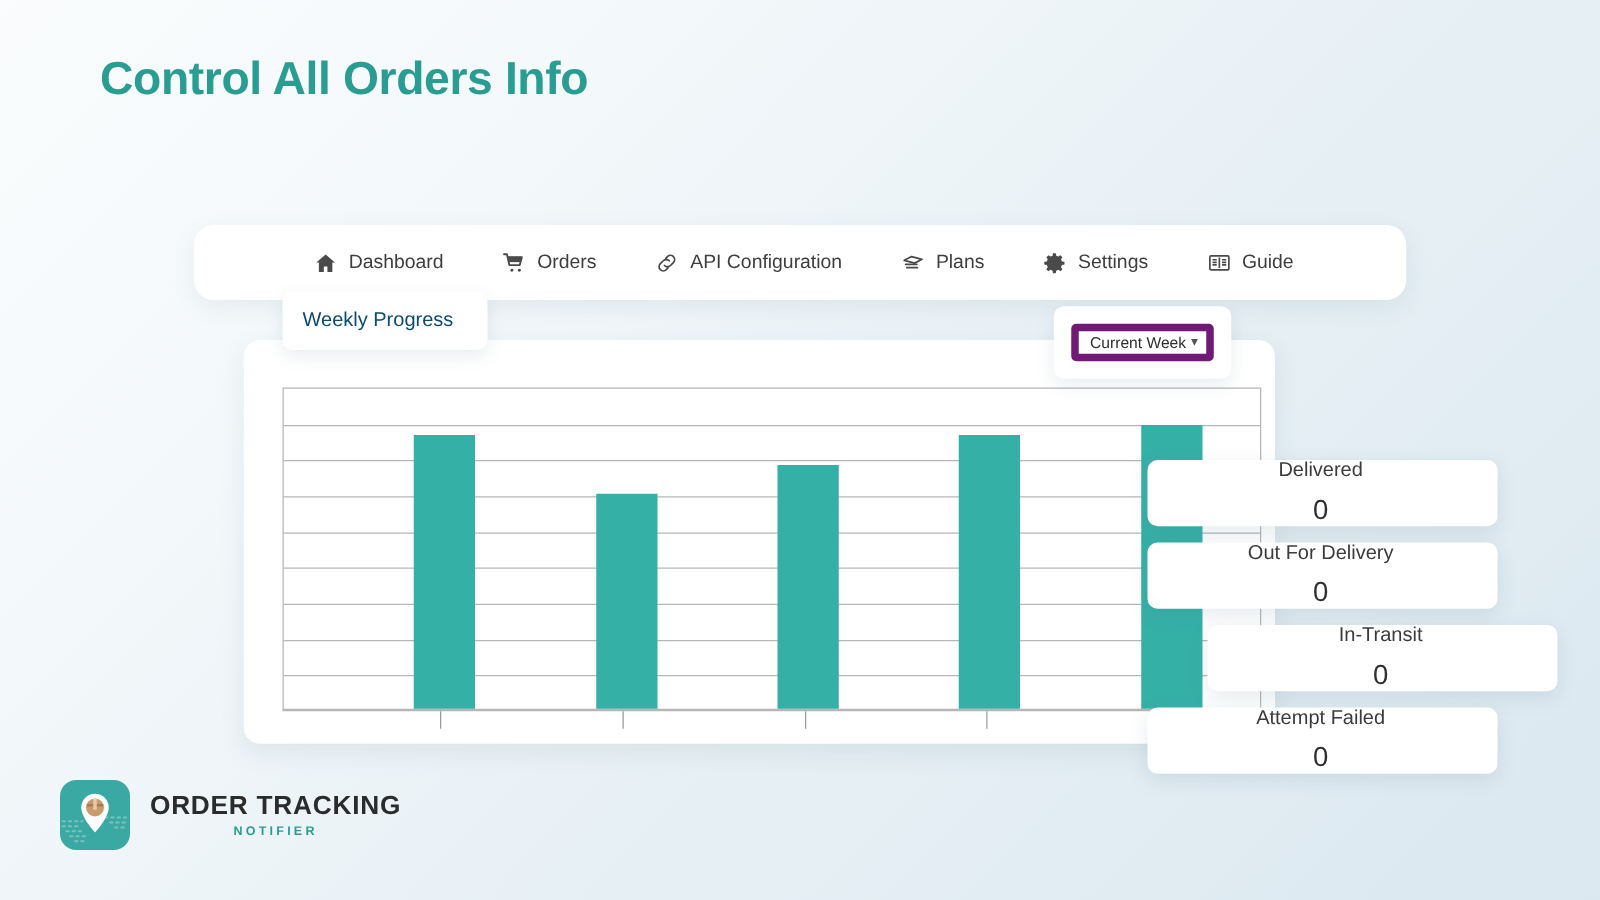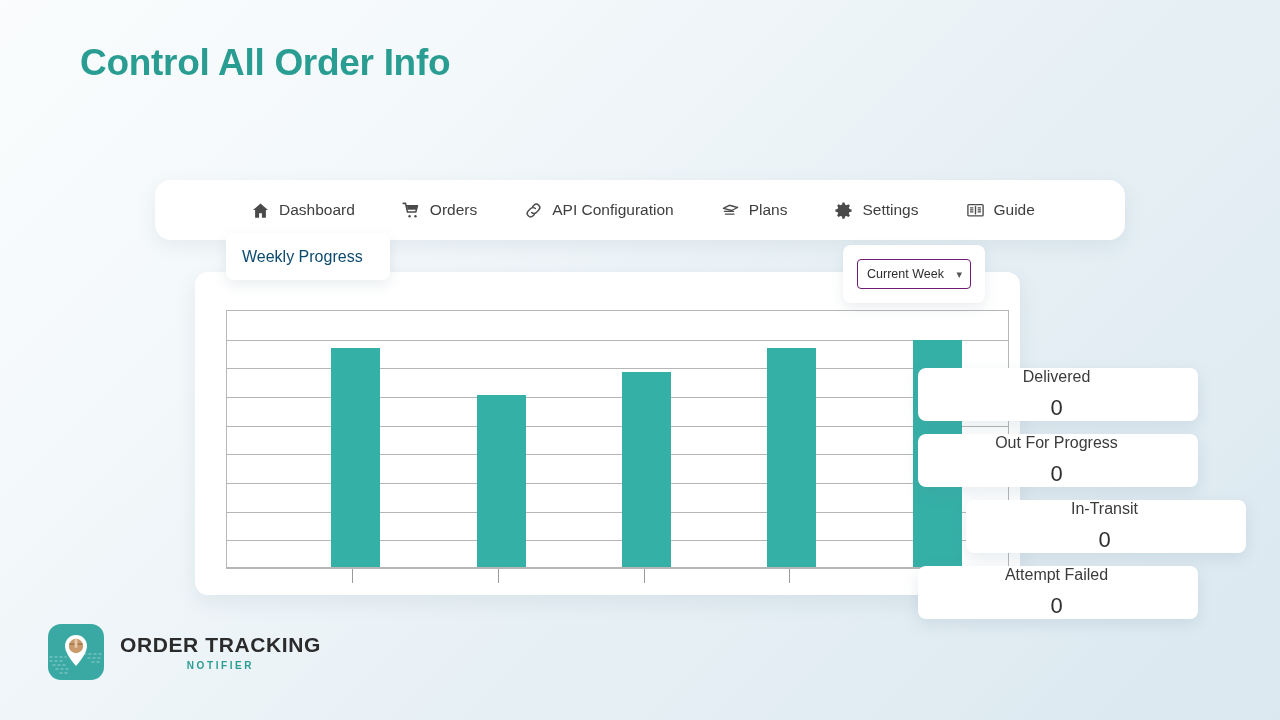--- a/index.html
+++ b/index.html
@@ -64,21 +64,21 @@
   
   #week-card {
     position: absolute; left: 843px; top: 245px;
     width: 142px; height: 58px;
     background: #ffffff; border-radius: 8px;
     box-shadow: 0 5px 14px rgba(90,120,140,0.13);
     display: flex; align-items: center; justify-content: center;
   }
   #week-select {
     width: 114px; height: 30px;
-    border: 1px solid #701a75; border-radius: 4px;
+    border: 6px solid #701a75; border-radius: 4px;
     background: #ffffff;
     display: flex; align-items: center; justify-content: space-between;
     padding: 0 8px 0 9px;
     font-size: 12.5px; color: #2e2e2e; white-space: nowrap;
     cursor: pointer;
   }
   .stepper { display: flex; flex-direction: column; line-height: 0.62;
              font-size: 11px; color: #555; margin-left: 4px; }
 
   
@@ -139,21 +139,21 @@
     font-size: 10px; font-weight: bold; letter-spacing: 2.6px;
     color: #2a9d92; margin-top: 4px; white-space: nowrap;
   }
 </style>
 </head>
 <body>
 
 <div id="stage">
 
   <div id="headline">
-    <div class="head-line2">Control All Order Info</div>
+    <div class="head-line2">Control All Orders Info</div>
   </div>
 
   <div id="navbar">
 
     <div class="nav-item">
       <span class="ico">
         <svg width="19" height="19" viewBox="0 0 24 24" fill="#4a4a4a">
           <path d="M12 3.2 2.6 11.3h2.6V21h5v-5.6h3.6V21h5v-9.7h2.6z"></path>
         </svg>
       </span>
@@ -250,21 +250,21 @@
       </span>
     </div>
   </div>
 
   <div id="stat-cards">
       <div class="stat-card" style="top: 368px;">
         <span class="stat-label">Delivered</span>
         <span class="stat-value">0</span>
       </div>
       <div class="stat-card" style="top: 434px;">
-        <span class="stat-label">Out For Progress</span>
+        <span class="stat-label">Out For Delivery</span>
         <span class="stat-value">0</span>
       </div>
       <div class="stat-card" style="top: 500px; margin-left: 48px;">
         <span class="stat-label">In-Transit</span>
         <span class="stat-value">0</span>
       </div>
       <div class="stat-card" style="top: 566px;">
         <span class="stat-label">Attempt Failed</span>
         <span class="stat-value">0</span>
       </div>

